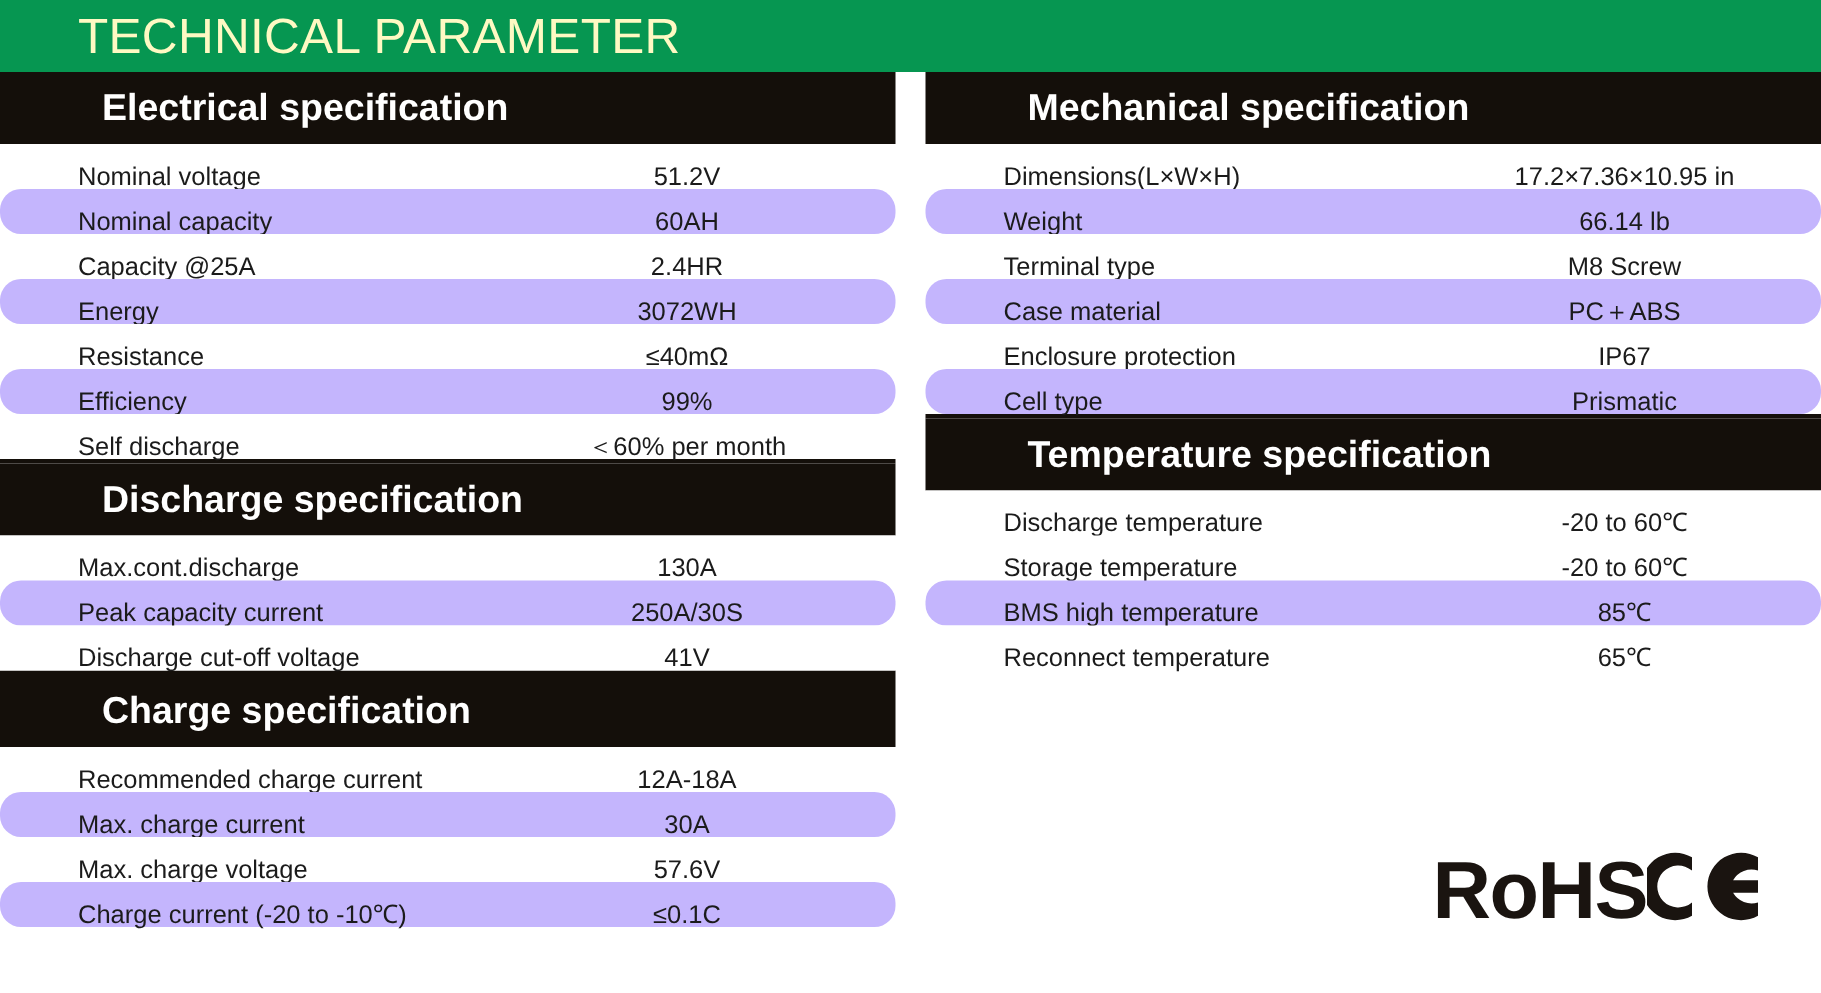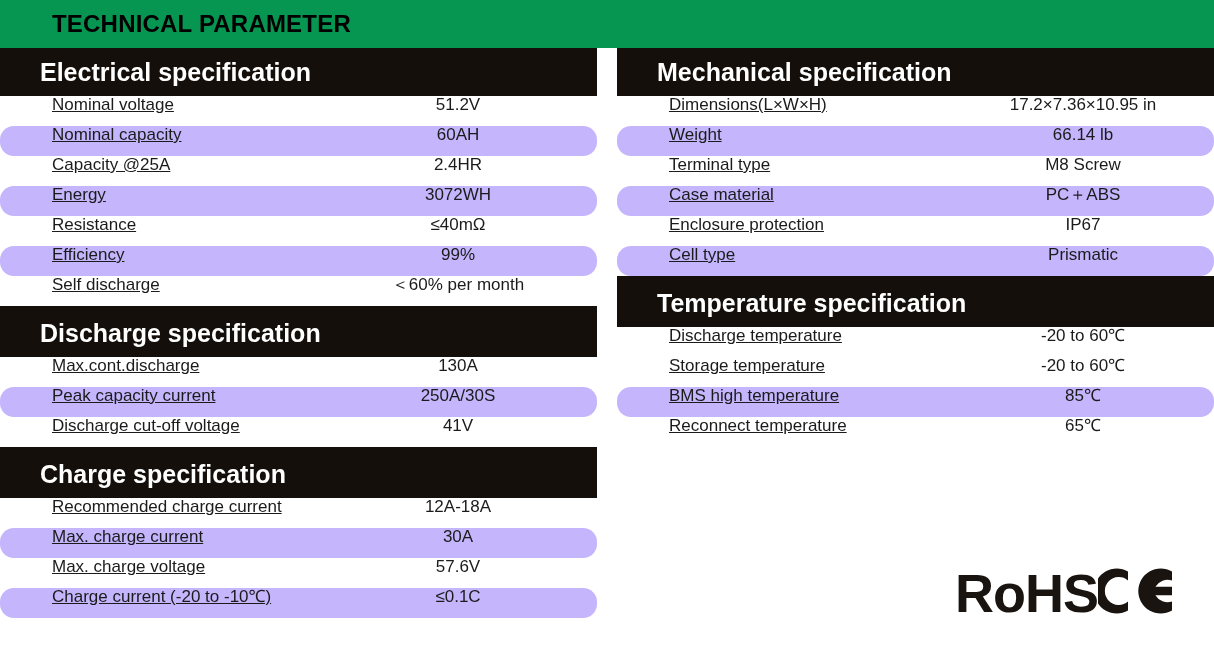--- a/index.html
+++ b/index.html
@@ -23,23 +23,23 @@
     top: 0;
     width: 1214px;
     height: 48px;
     background: #069651;
   }
   .banner-title {
     position: absolute;
     left: 52px;
     top: 50%;
     transform: translateY(-50%);
-    color: #000000;
-    font-size: 24px;
-    font-weight: bold;
+    color: #fef9c3;
+    font-size: 33px;
+    font-weight: normal;
     letter-spacing: 0.2px;
     white-space: nowrap;
     line-height: 1;
   }
 
   
   .columns {
     position: absolute;
     left: 0;
     top: 48px;
@@ -58,38 +58,37 @@
     background: #140f0a;
     height: 48px;
     display: flex;
     align-items: center;
     box-sizing: border-box;
   }
   .section-head-text {
     color: #ffffff;
     font-size: 25px;
     font-weight: bold;
-    padding-left: 40px;
+    padding-left: 68px;
     line-height: 1;
     white-space: nowrap;
   }
 
   
   .spec-table {
     display: block;
     border-bottom: 3px solid #140f0a;
   }
   .spec-table.no-bottom-rule { border-bottom: none; }
 
   .spec-row {
     display: flex;
-    align-items: flex-start;
+    align-items: flex-end;
     height: 30px;
     background: #ffffff;
-    text-decoration: underline;
   }
   .spec-row.alt { background: #c4b5fd; border-radius: 14px; }
 
   .spec-label {
     padding-left: 52px;
     font-size: 17px;
     color: #1b1b1b;
     white-space: nowrap;
     line-height: 1;
   }

